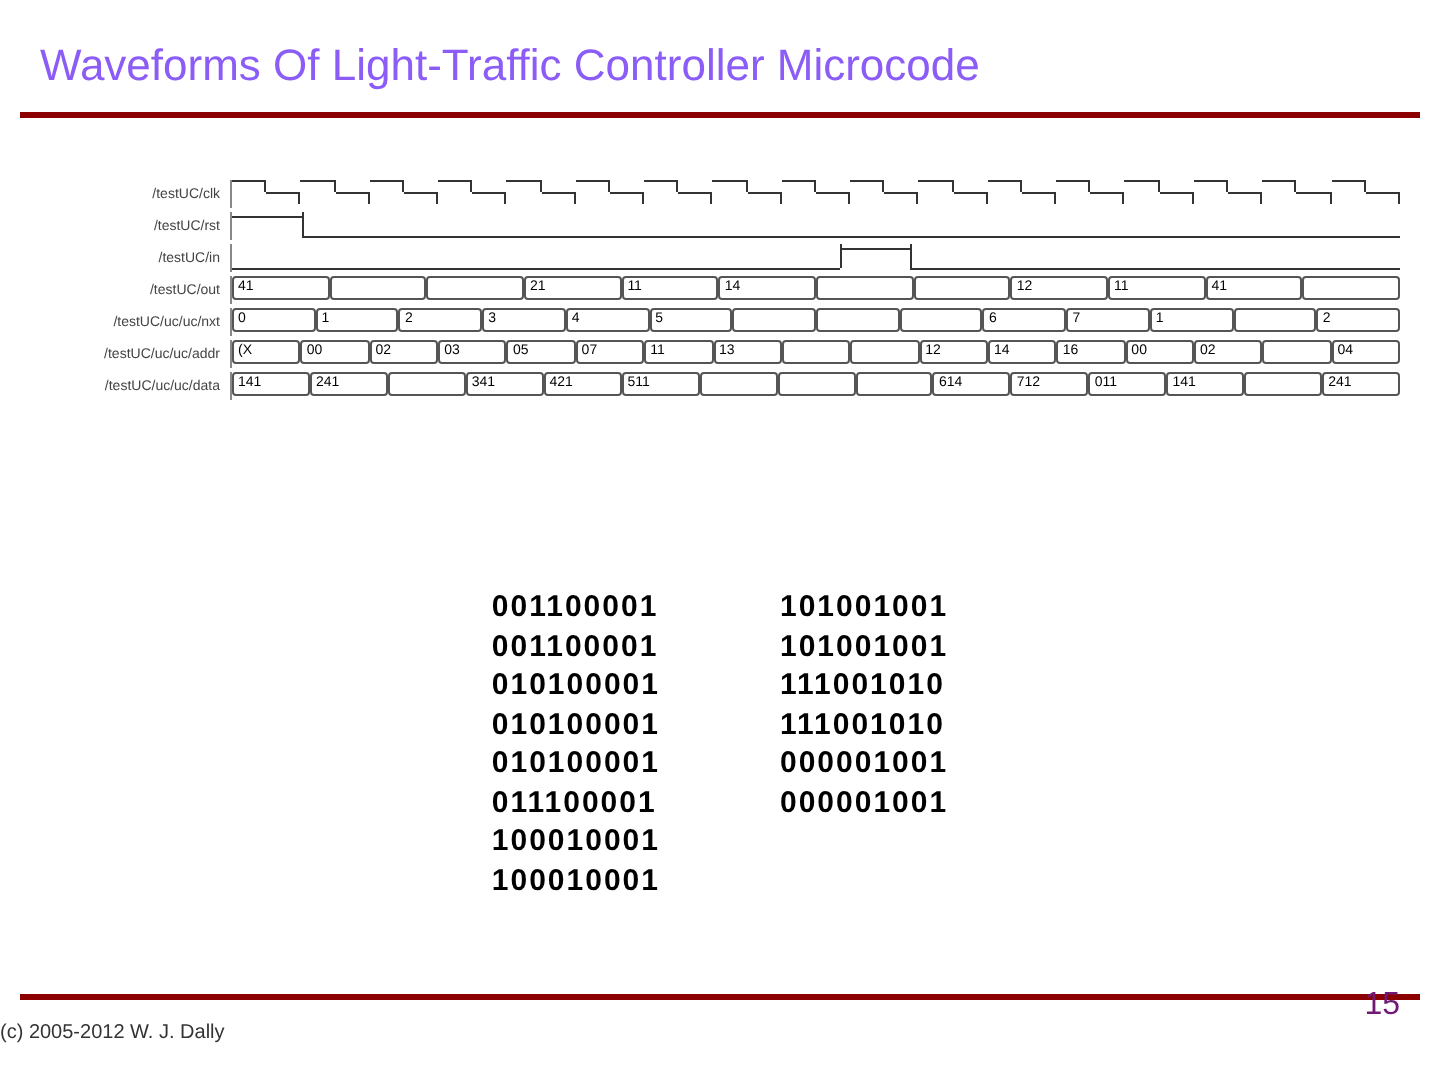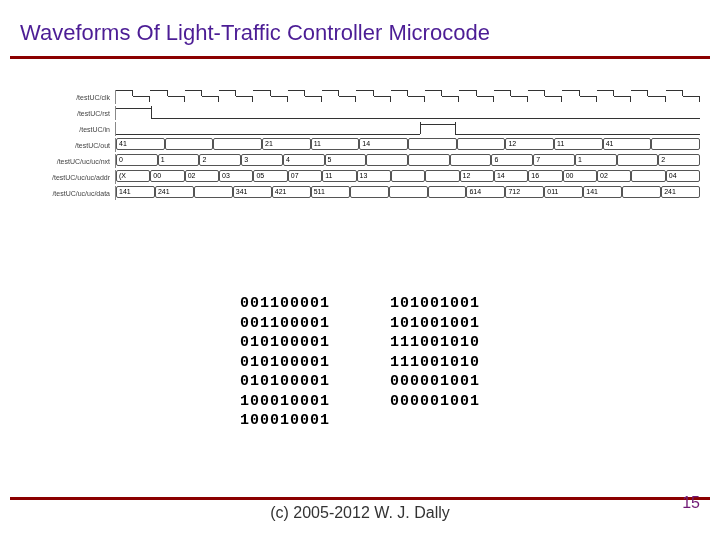--- a/index.html
+++ b/index.html
@@ -6,21 +6,21 @@
     body {
       width: 720px;
       height: 540px;
       font-family: Arial, sans-serif;
       background: #fff;
       position: relative;
       padding: 20px 10px;
     }
     .title {
       font-size: 22px;
-      color: #4c1d95;
+      color: #8b5cf6;
       margin-bottom: 10px;
       padding-left: 10px;
     }
     .title-rule {
       border: none;
       border-top: 3px solid #8b0000;
       margin-bottom: 30px;
     }
     .waveform-area {
       position: relative;
@@ -76,21 +76,21 @@
       text-align: left;
       padding-left: 2px;
       line-height: 10px;
       overflow: hidden;
       white-space: nowrap;
     }
     .microcode-columns {
       display: flex;
       justify-content: center;
       gap: 60px;
-      font-family: Liberation Mono, monospace;
+      font-family: Liberation Sans, sans-serif;
       font-size: 15px;
       font-weight: bold;
       margin-top: 35px;
     }
     .microcode-col div {
       line-height: 1.3;
       letter-spacing: 1px;
     }
     .footer-rule {
       position: absolute;
@@ -98,22 +98,22 @@
       left: 10px;
       right: 10px;
       border: none;
       border-top: 3px solid #8b0000;
     }
     .copyright {
       position: absolute;
       bottom: 18px;
       left: 0;
       right: 0;
-      text-align: center;
-      font-size: 16px;
+      text-align: left;
+      font-size: 10px;
       color: #333;
     }
     .page-num {
       position: absolute;
       bottom: 28px;
       right: 20px;
       font-size: 16px;
       color: #701a75;
     }
     .edge {
@@ -277,20 +277,21 @@
   </div>
 </div>
 
 <div class="microcode-columns">
   <div class="microcode-col" id="mc-left">
       <div>001100001</div>
       <div>001100001</div>
       <div>010100001</div>
       <div>010100001</div>
       <div>010100001</div>
+      <div>011100001</div>
       <div>100010001</div>
       <div>100010001</div>
     </div>
   <div class="microcode-col" id="mc-right">
       <div>101001001</div>
       <div>101001001</div>
       <div>111001010</div>
       <div>111001010</div>
       <div>000001001</div>
       <div>000001001</div>

